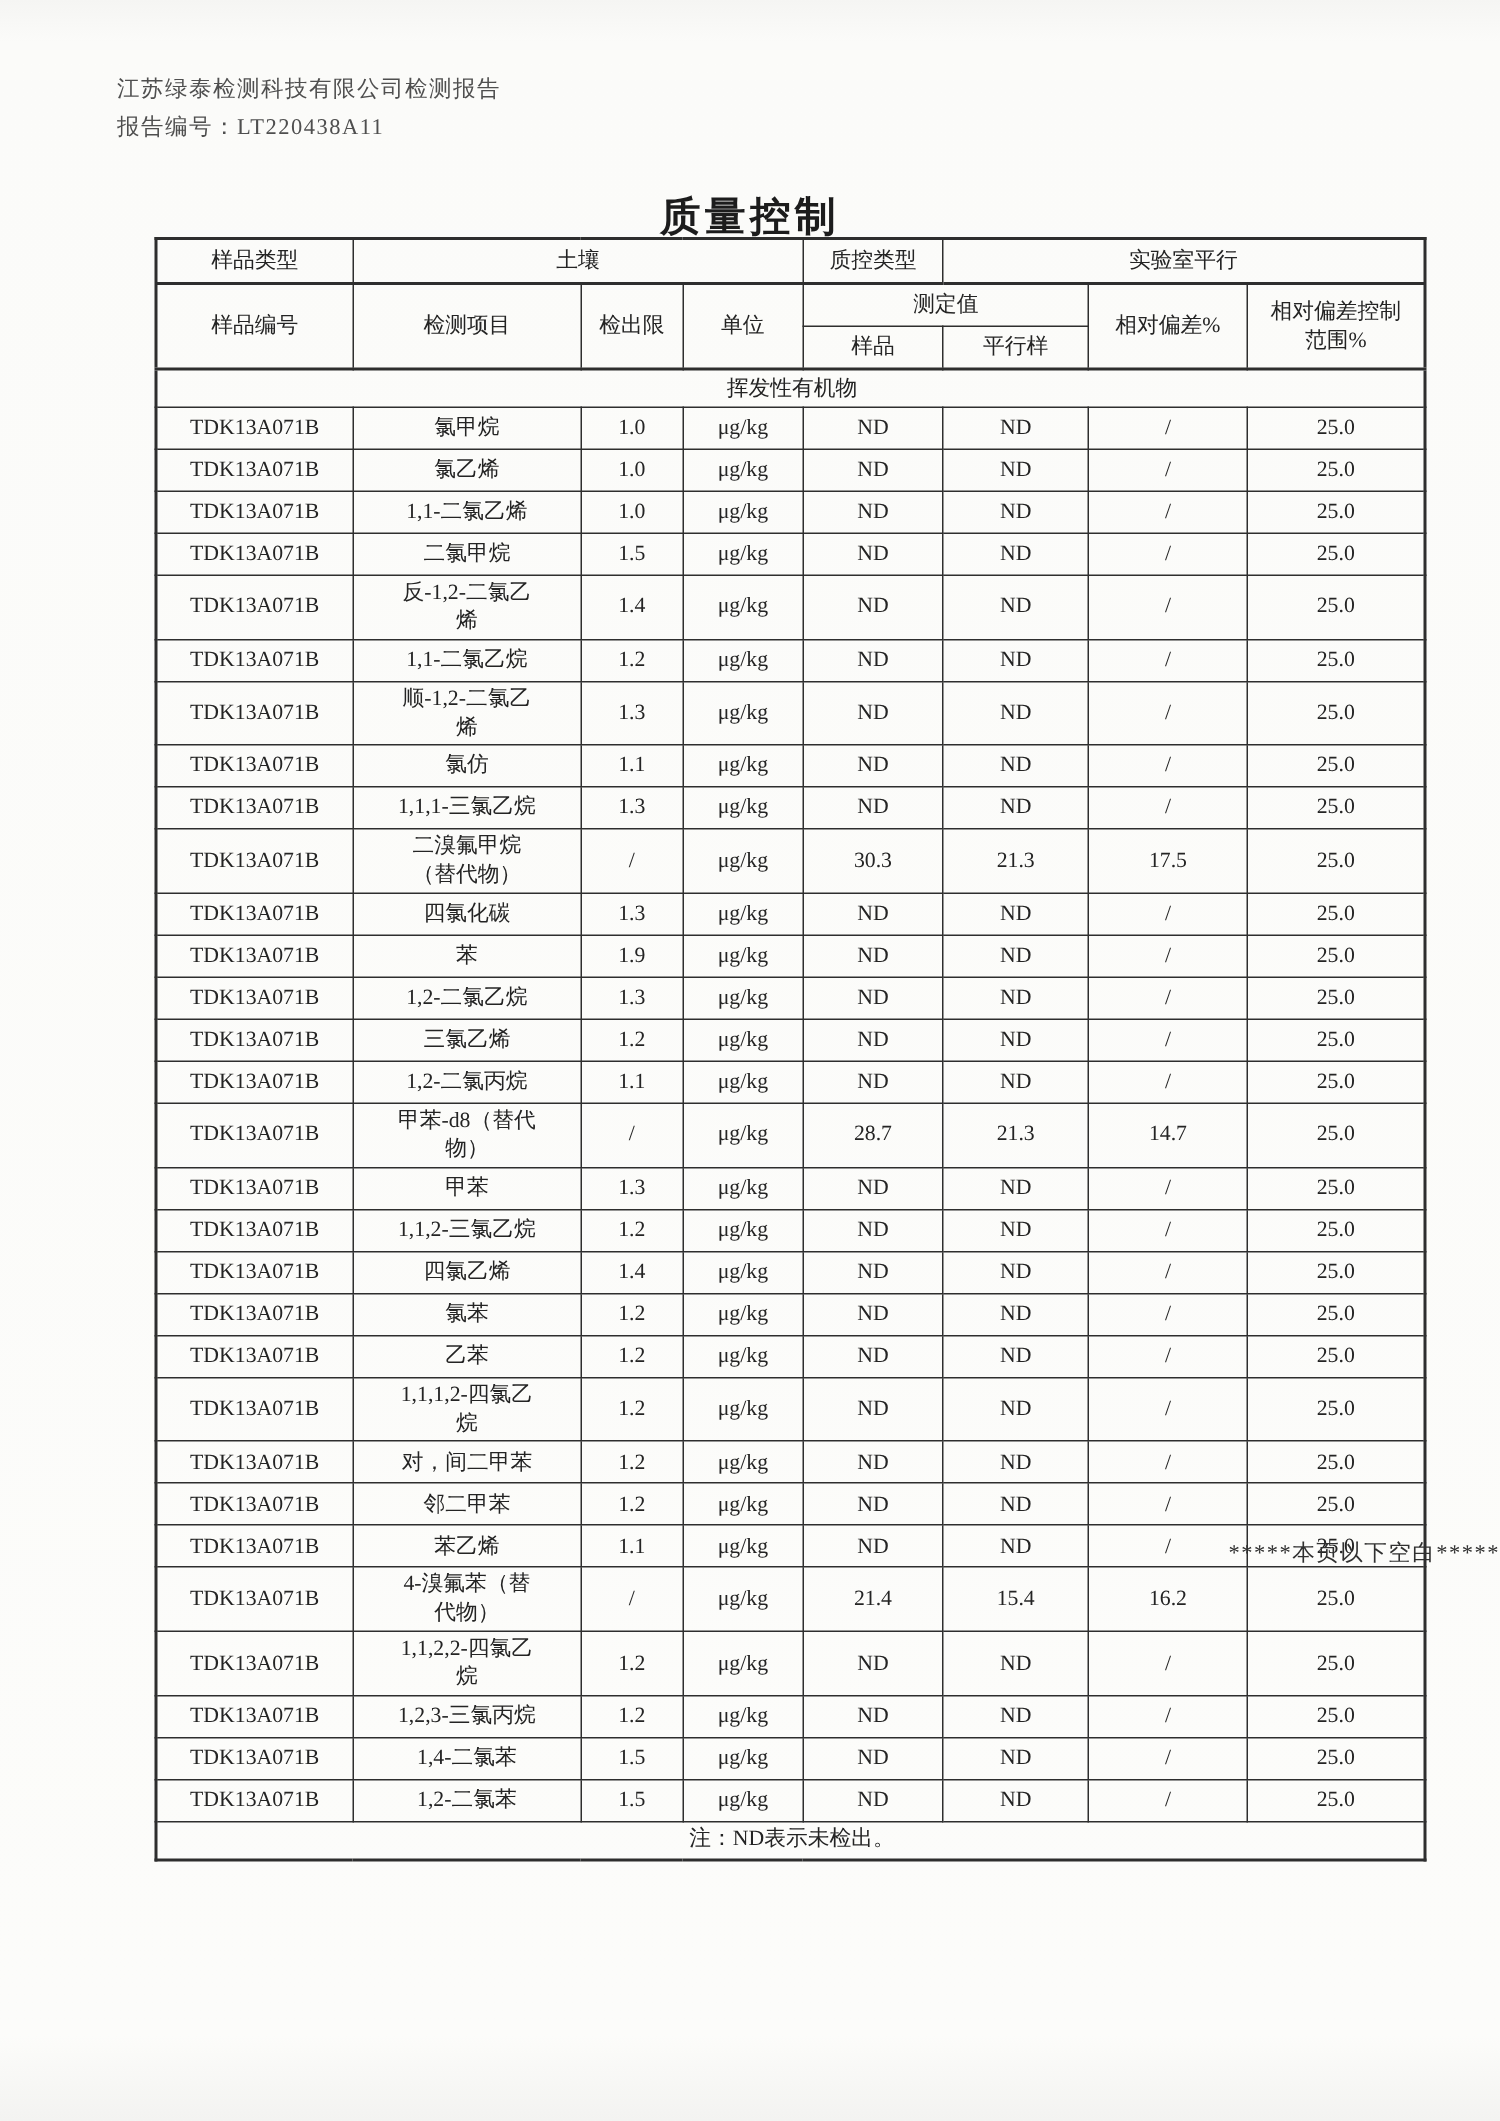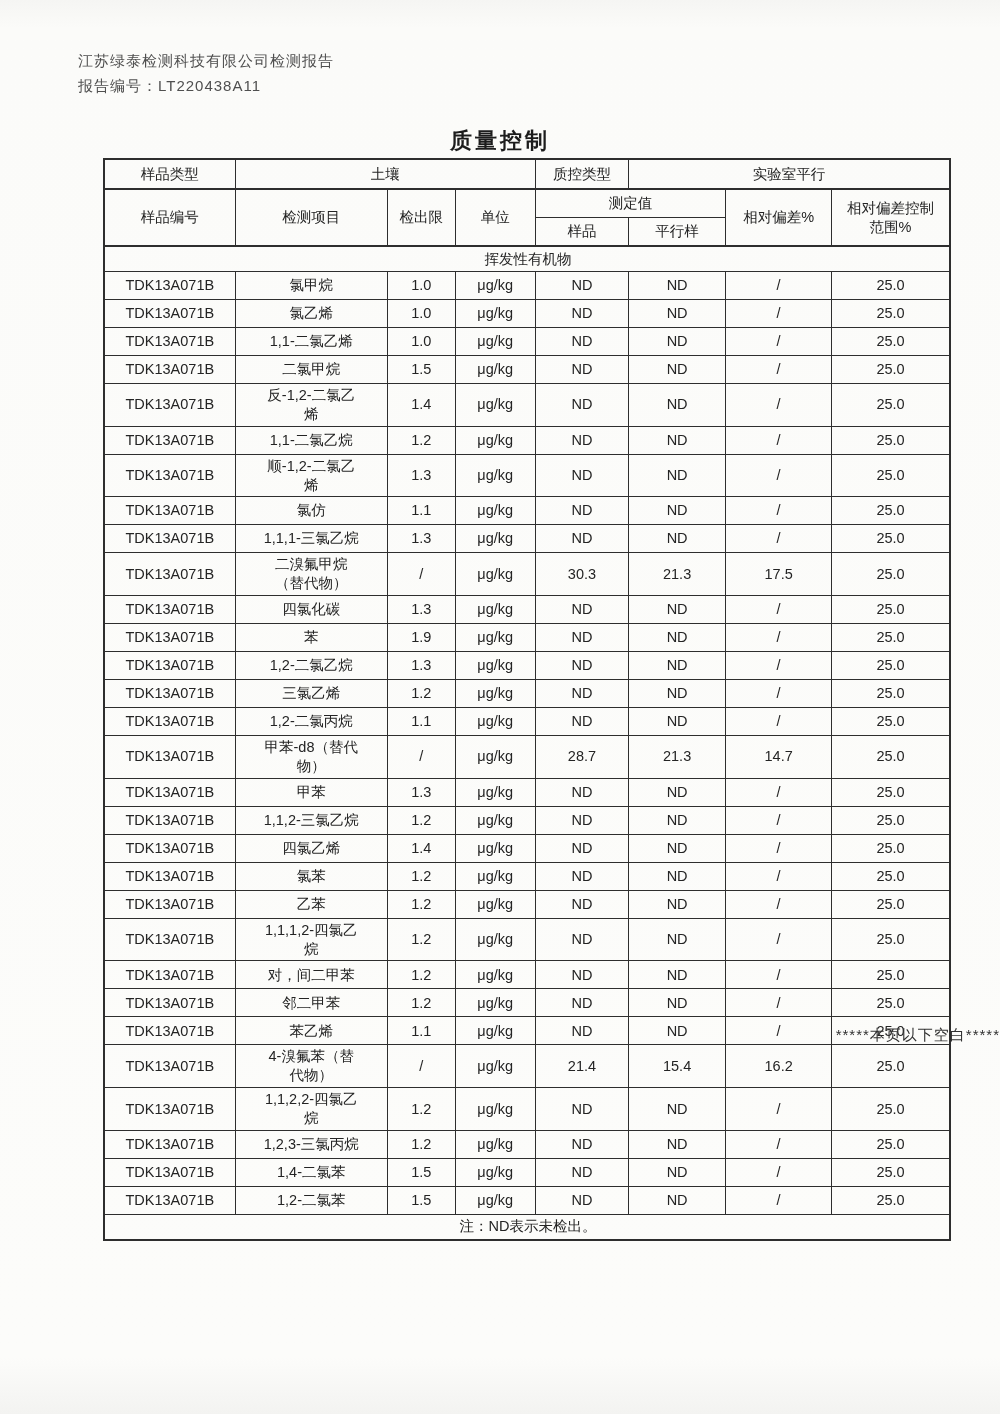--- a/index.html
+++ b/index.html
@@ -6,40 +6,40 @@
     margin: 0;
     padding: 0;
     background: #ffffff;
   }
   .page {
     position: relative;
     width: 1000px;
     height: 1414px;
     margin: 0 auto;
     background: linear-gradient(180deg, #f5f5f3 0%, #fbfbf9 2%, #fcfcfa 96%, #f3f3f1 100%);
-    font-family: Liberation Sans, sans-serif;
+    font-family: Liberation Serif, serif;
     color: #2a2a2a;
     overflow: hidden;
   }
   .report-header {
     position: absolute;
     left: 78px;
     top: 48px;
     font-size: 15px;
     line-height: 25px;
     color: #4f4f4f;
     letter-spacing: 1px;
   }
   .doc-title {
     position: absolute;
     left: 0;
     right: 0;
     top: 126px;
     text-align: center;
-    font-size: 22px;
+    font-size: 27px;
     font-weight: bold;
     letter-spacing: 3px;
     color: #1c1c1c;
   }
   table.qc-table {
     position: absolute;
     left: 103px;
     top: 158px;
     width: 848px;
     border-collapse: collapse;

